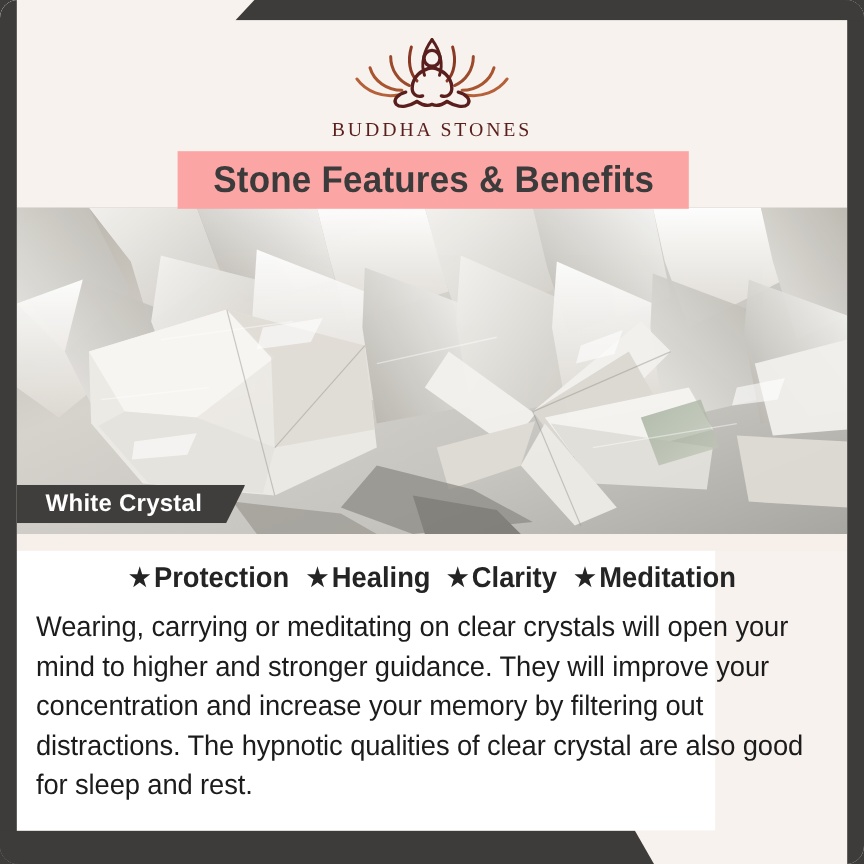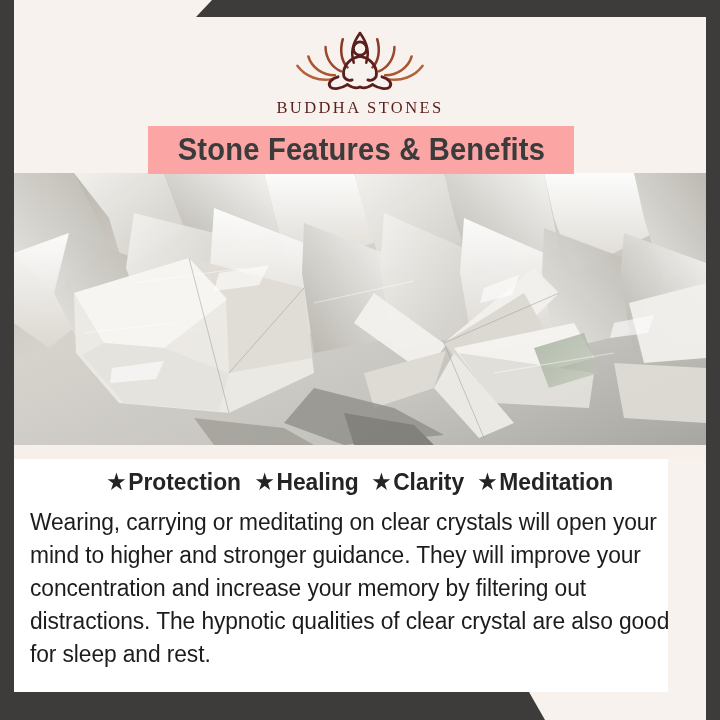--- a/index.html
+++ b/index.html
@@ -13,20 +13,21 @@
     overflow: hidden;
     font-family: "Liberation Sans", sans-serif;
   }
 
   #poster {
     position: relative;
     width: 720px;
     height: 720px;
     background: #3e3c3a;
     overflow: hidden;
+    border-radius: 15px;
   }
 
   
   .frame-top-right {
     position: absolute;
     left: 0; top: 0;
     width: 720px; height: 17px;
     background: #3e3c3a;
     clip-path: polygon(212px 0, 720px 0, 720px 17px, 196px 17px);
   }
@@ -153,21 +154,21 @@
     width: 692px;
     height: 14px;
     background: #f6efea;
   }
 
   
   .content {
     position: absolute;
     left: 14px;
     top: 459px;
-    width: 654px;
+    width: 582px;
     height: 233px;
     background: #ffffff;
   }
 
   .benefits {
     position: absolute;
     left: 0;
     top: 9px;
     width: 692px;
     text-align: center;
@@ -338,20 +339,23 @@
       </g>
       <g stroke="#9b9992" stroke-width="1" opacity="0.5" fill="none">
         <path d="M175 85 L215 240"></path>
         <path d="M290 115 L215 200"></path>
         <path d="M430 170 L545 120"></path>
         <path d="M430 170 L470 265"></path>
       </g>
     </svg>
   </div>
 
+  <div class="photo-caption">
+    <span>White Crystal</span>
+  </div>
 
   <div class="separator"></div>
 
   <div class="content">
 
     <div class="benefits">
       <span class="benefit"><span class="star">★</span><span>Protection</span></span>
       <span class="benefit"><span class="star">★</span><span>Healing</span></span>
       <span class="benefit"><span class="star">★</span><span>Clarity</span></span>
       <span class="benefit"><span class="star">★</span><span>Meditation</span></span>

